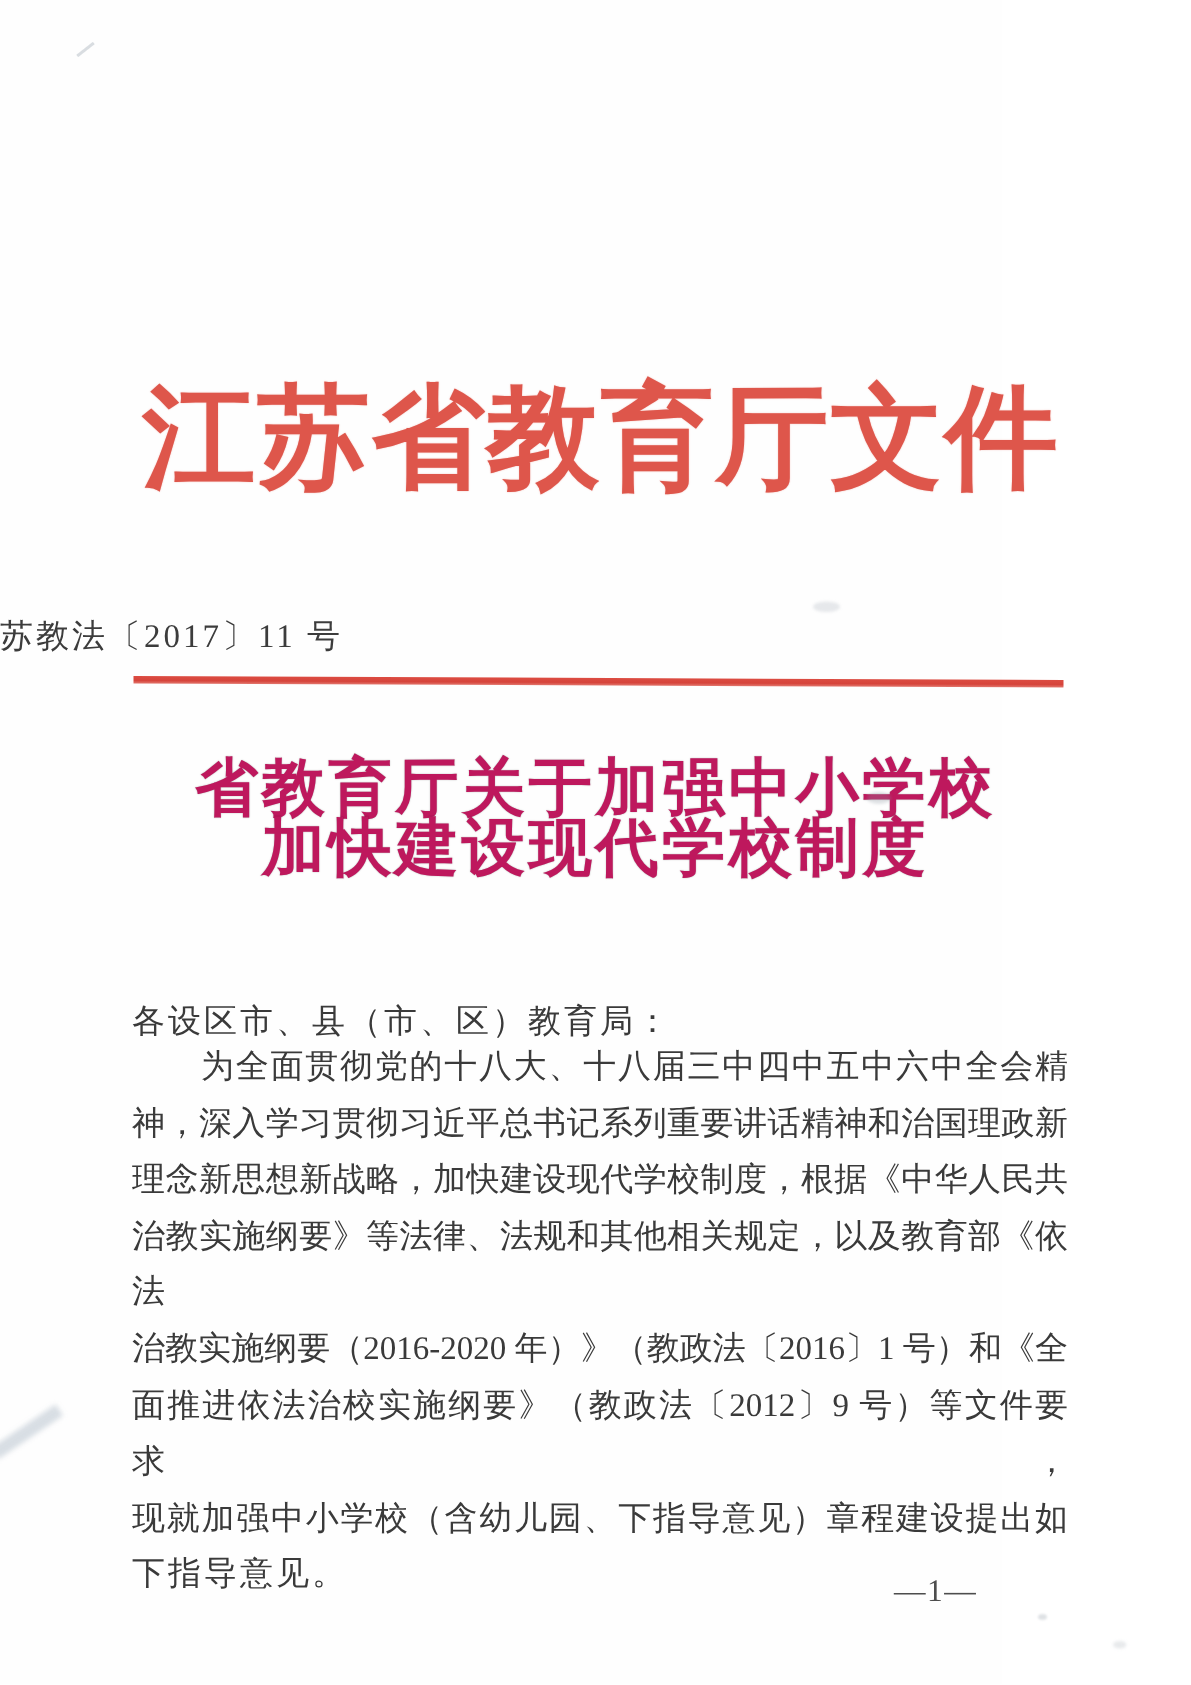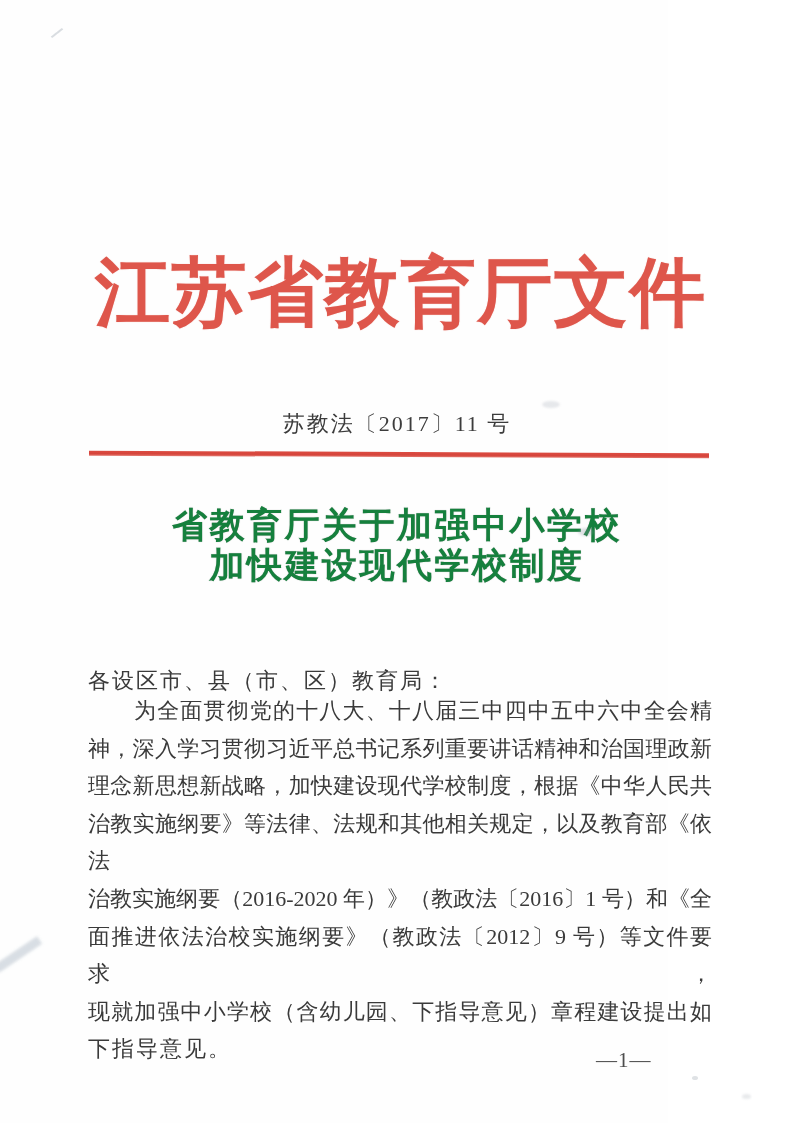--- a/index.html
+++ b/index.html
@@ -23,41 +23,41 @@
     color:#de564b;
     text-align:justify;
     text-align-last:justify;
     word-break:break-all;
     text-shadow:0 0 1px rgba(222,86,75,.45);
   }
   
   .doc-number {
     position:absolute;
     top:409px; left:0; width:794px;
-    text-align:center;
+    text-align:left;
     font-size:22px;
     letter-spacing:2px;
     color:#3c3c3c;
   }
   
   .red-rule {
     position:absolute;
     top:452px; left:89px; width:620px; height:5px;
     background:linear-gradient(180deg,#dc4c42 0%,#d6443b 60%,#e2776e 100%);
     transform:rotate(0.25deg);
   }
   
   .doc-title {
     position:absolute;
     top:506px; left:0; width:794px;
     text-align:center;
-    font-size:35px; line-height:40px;
+    font-size:42px; line-height:40px;
     font-weight:bold;
     letter-spacing:2.5px;
-    color:#15803d;
+    color:#be185d;
     text-shadow:0 0 1px rgba(0,0,0,.35);
   }
   
   .salutation {
     position:absolute;
     top:638px; left:88px; width:640px;
     font-size:22px;
     letter-spacing:2px;
     color:#3a3a3a;
     margin-top:28px;

